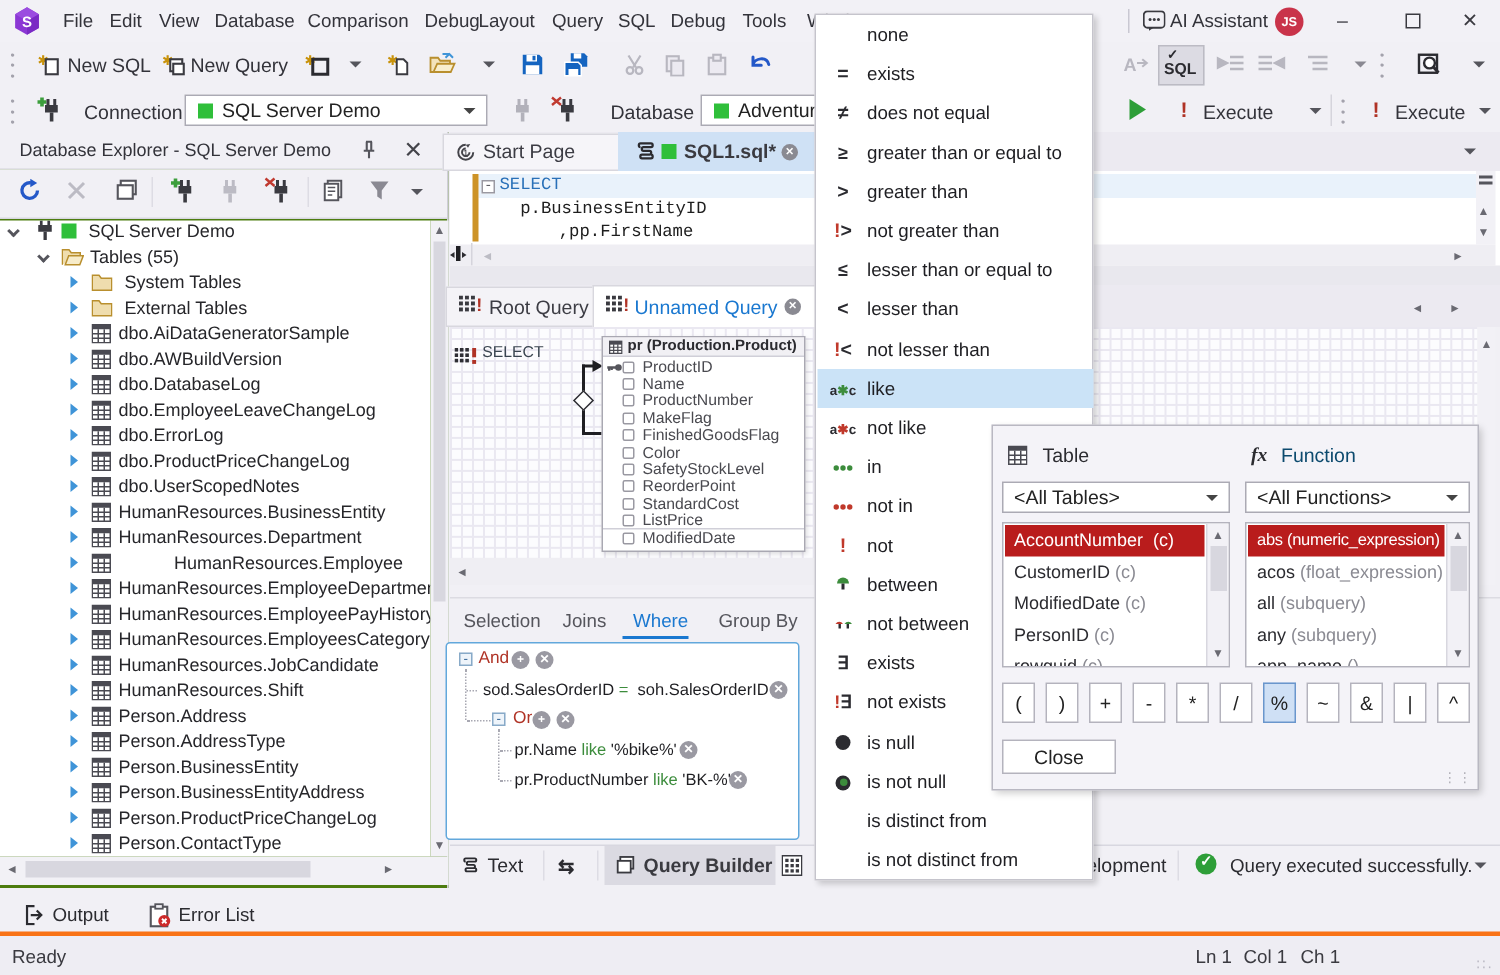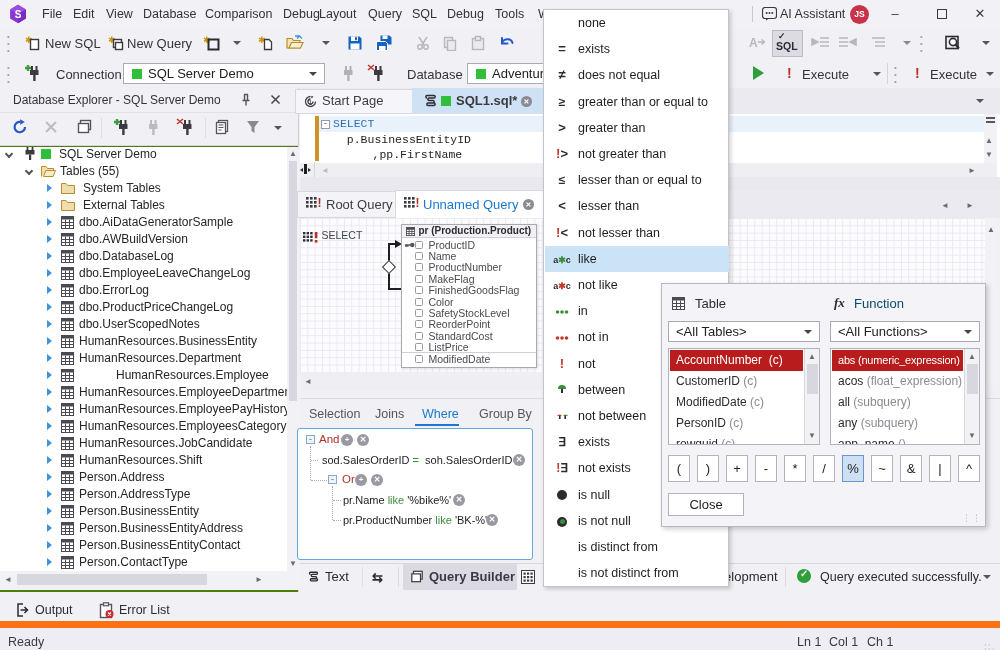--- a/index.html
+++ b/index.html
@@ -59,21 +59,21 @@
 .lrow .g { color:#8a8a92; }
 .lrow.sel { background:#b91c1c; color:#fff; }
 
 .gcirc { position:absolute; width:12px; height:12px; border-radius:50%; background:#9a99a2; color:#fff; font-size:8px; line-height:12px; text-align:center; font-weight:bold; }
 .crow { position:absolute; left:0; width:100%; height:11.4px; }
 .crow .cb { position:absolute; left:13px; top:1px; width:8px; height:8px; background:#fff; border:1px solid #9a99a2; border-radius:1.5px; }
 .crow .ft { position:absolute; left:26px; top:-1px; font-size:10.5px; color:#4a4a50; }
 
 
 #outbar { position:absolute; left:0; top:593px; width:1000px; height:28px; background:#f1f0f5; }
-#statusbar { position:absolute; left:0; top:621px; width:1000px; height:29px; background:#eeedf3; border-top:7px solid #f97316; font-size:12.5px; color:#3a3a40; }
+#statusbar { position:absolute; left:0; top:621px; width:1000px; height:29px; background:#eeedf3; border-top:3px solid #f97316; font-size:12.5px; color:#3a3a40; }
 </style>
 </head>
 <body>
 
 <div id="titlebar">
   <svg id="logo" viewBox="0 0 24 24">
     <polygon points="12,1 21.5,6.5 21.5,17.5 12,23 2.5,17.5 2.5,6.5" fill="#8b37d4"></polygon>
     <polygon points="12,1 21.5,6.5 12,12 2.5,6.5" fill="#9b4ce0"></polygon>
     <polygon points="12,12 21.5,6.5 21.5,17.5 12,23" fill="#7a2bc4"></polygon>
     <text x="12" y="16.5" font-size="12" font-weight="bold" fill="#fff" text-anchor="middle" font-family="Liberation Sans">S</text>
@@ -510,21 +510,21 @@
         </svg>
         <span style="position:absolute; left:79px; top:0px;">Person.BusinessEntityAddress</span>
       </div>
 <div class="trow" style="left:0; top:390px; width:287px;">
         <span style="position:absolute; left:47px; top:4px;" class="chev-c"></span>
         <svg class="ticon" style="left:61px;" viewBox="0 0 13 13">
           <rect x="0.5" y="0.5" width="12" height="12" fill="#fff" stroke="#4a4a52" stroke-width="1"></rect>
           <rect x="0.5" y="0.5" width="12" height="3" fill="#4a4a52"></rect>
           <path d="M0.5 6.5 H12.5 M0.5 9.5 H12.5 M4.5 3.5 V12.5 M8.5 3.5 V12.5" stroke="#4a4a52" stroke-width="1" fill="none"></path>
         </svg>
-        <span style="position:absolute; left:79px; top:0px;">Person.BusinessEntityContact</span>
+        <span style="position:absolute; left:79px; top:0px;">Person.ProductPriceChangeLog</span>
       </div>
 <div class="trow" style="left:0; top:407px; width:287px;">
         <span style="position:absolute; left:47px; top:4px;" class="chev-c"></span>
         <svg class="ticon" style="left:61px;" viewBox="0 0 13 13">
           <rect x="0.5" y="0.5" width="12" height="12" fill="#fff" stroke="#4a4a52" stroke-width="1"></rect>
           <rect x="0.5" y="0.5" width="12" height="3" fill="#4a4a52"></rect>
           <path d="M0.5 6.5 H12.5 M0.5 9.5 H12.5 M4.5 3.5 V12.5 M8.5 3.5 V12.5" stroke="#4a4a52" stroke-width="1" fill="none"></path>
         </svg>
         <span style="position:absolute; left:79px; top:0px;">Person.ContactType</span>
       </div>

